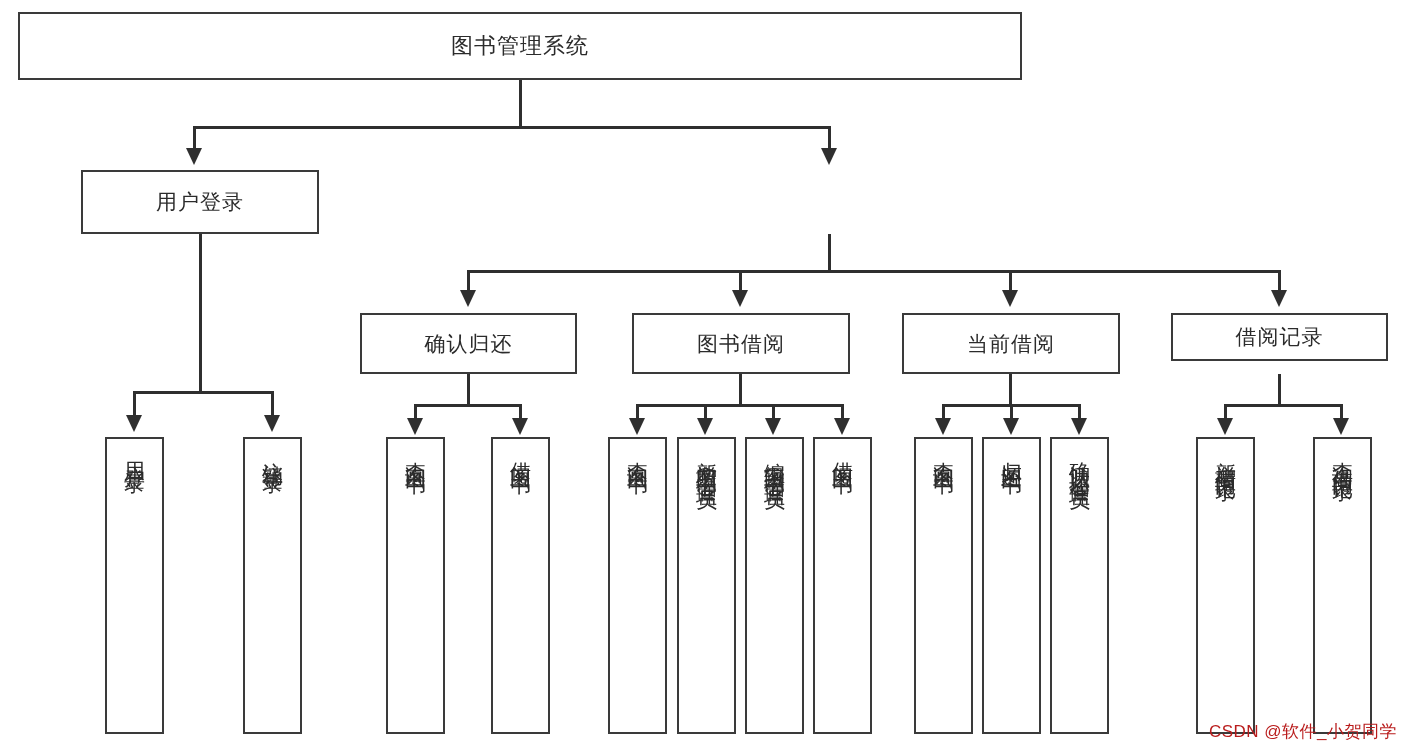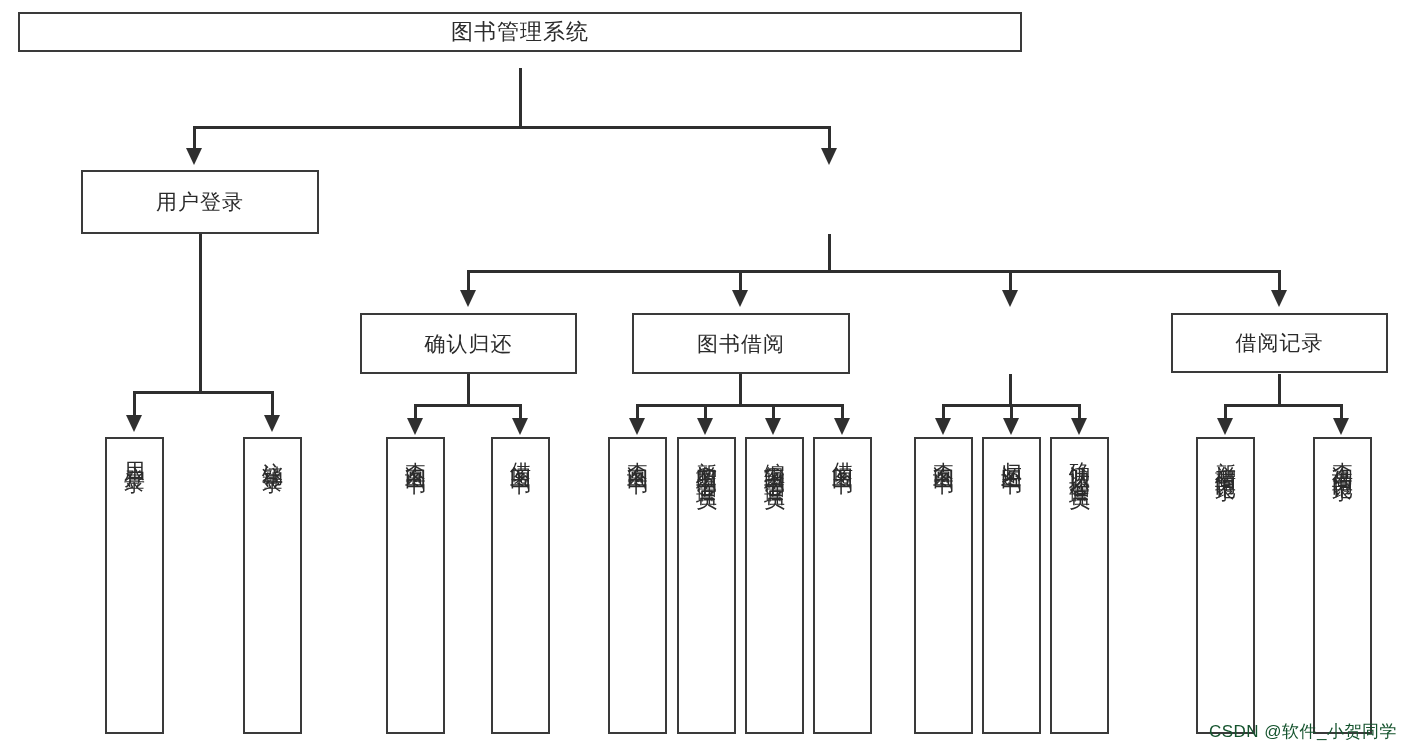--- a/index.html
+++ b/index.html
@@ -71,33 +71,33 @@
     border-right: 8px solid transparent;
     border-top: 17px solid #2f2f2f;
     z-index: 2;
   }
   
   #watermark {
     position: absolute;
     right: 8px;
     bottom: 4px;
     font-size: 17px;
-    color: #14532d;
+    color: #b91c1c;
     letter-spacing: 0.5px;
     white-space: nowrap;
     z-index: 5;
     font-family: "Liberation Sans", "DejaVu Sans", sans-serif;
   }
 </style>
 </head>
 <body>
 
 <div id="canvas">
 
-  <div class="node root horizontal" style="left:18px; top:12px; width:1004px; height:40px;">
+  <div class="node root horizontal" style="left:18px; top:12px; width:1004px; height:68px;">
     <span>图书管理系统</span>
   </div>
 
   <div class="vline" style="left:519px; top:68px; height:59px;"></div>
 
   <div class="hline" style="left:193px; top:126px; width:637px;"></div>
 
   <div class="vline" style="left:193px; top:126px; height:24px;"></div>
   <div class="arrow" style="left:186px; top:148px;"></div>
   <div class="vline" style="left:828px; top:126px; height:24px;"></div>
@@ -125,21 +125,24 @@
   <div class="arrow" style="left:1002px; top:290px;"></div>
   <div class="vline" style="left:1278px; top:270px; height:22px;"></div>
   <div class="arrow" style="left:1271px; top:290px;"></div>
 
   <div class="node horizontal" style="left:360px; top:313px; width:217px; height:61px;">
     <span>确认归还</span>
   </div>
   <div class="node horizontal" style="left:632px; top:313px; width:218px; height:61px;">
     <span>图书借阅</span>
   </div>
-  <div class="node horizontal" style="left:1171px; top:313px; width:217px; height:60px;">
+  <div class="node horizontal" style="left:902px; top:313px; width:218px; height:61px;">
+    <span>当前借阅</span>
+  </div>
+  <div class="node horizontal" style="left:1171px; top:313px; width:217px; height:48px;">
     <span>借阅记录</span>
   </div>
 
   <div class="vline" style="left:467px; top:374px; height:32px;"></div>
   <div class="hline" style="left:414px; top:404px; width:107px;"></div>
   <div class="vline" style="left:414px; top:404px; height:16px;"></div>
   <div class="arrow" style="left:407px; top:418px;"></div>
   <div class="vline" style="left:519px; top:404px; height:16px;"></div>
   <div class="arrow" style="left:512px; top:418px;"></div>
 

